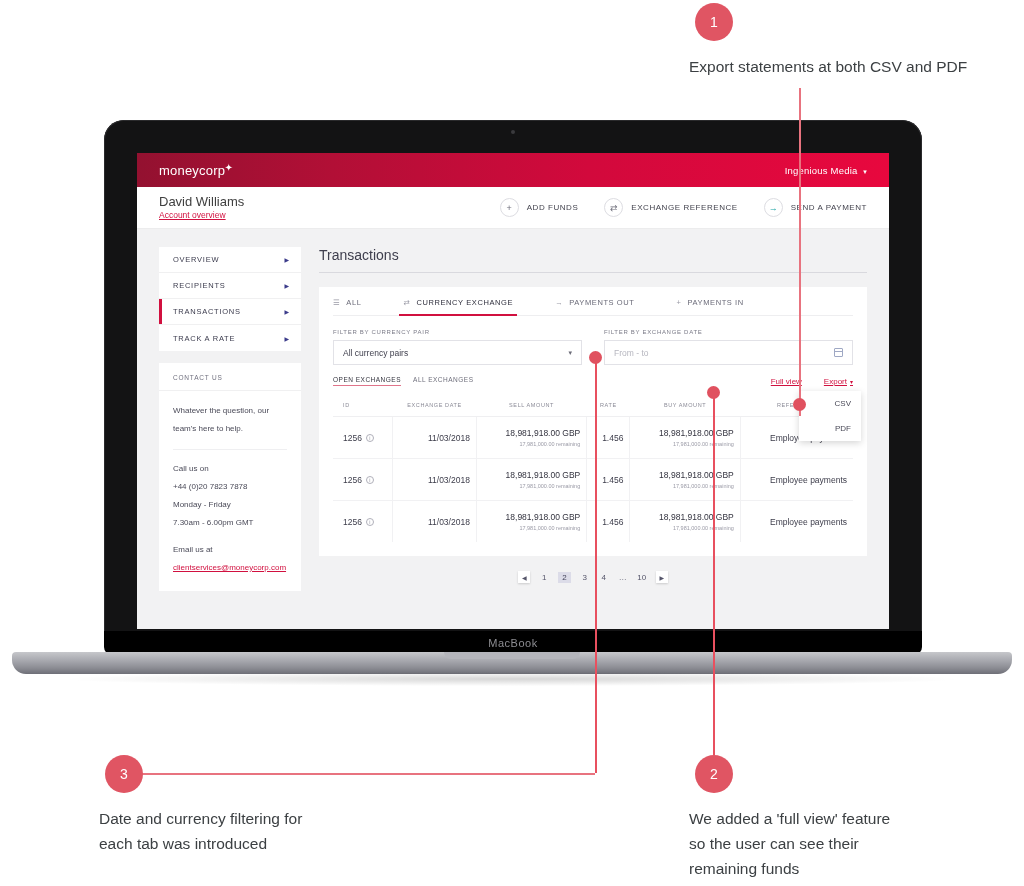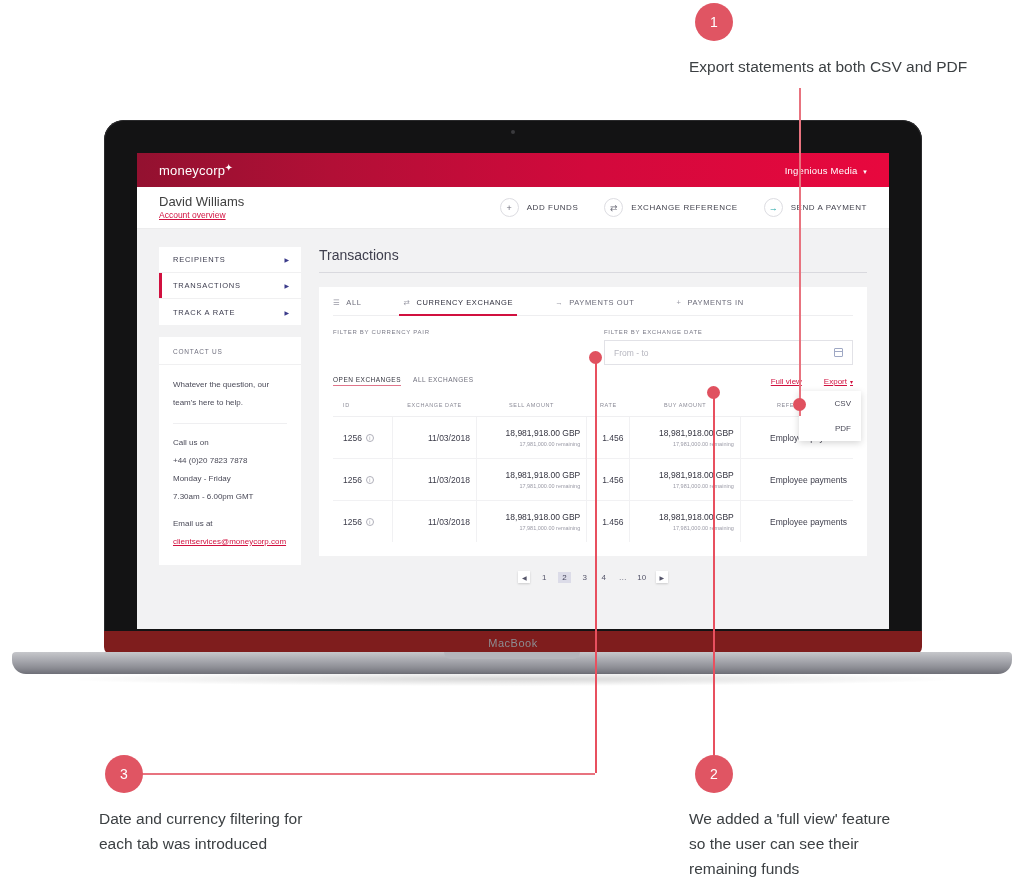--- a/index.html
+++ b/index.html
@@ -57,21 +57,21 @@
   }
   .screen {
     position: absolute; left: 33px; top: 33px;
     width: 752px; height: 476px;
     background: #f2f2f3;
     overflow: hidden;
   }
   .lid-chin {
     position: absolute; left: 104px; top: 631px;
     width: 818px; height: 24px;
-    background: #7f1d1d;
+    background: #000000;
     border-radius: 0 0 8px 8px;
     display: flex; align-items: center; justify-content: center;
   }
   .lid-chin span { color: #8d8d92; font-size: 11px; letter-spacing: .5px; }
   .base {
     position: absolute; left: 12px; top: 652px;
     width: 1000px; height: 22px;
     background: linear-gradient(180deg,#c6c7cb 0%,#a8a9af 38%,#8c8d94 72%,#6e6f77 100%);
     border-radius: 4px 4px 14px 14px;
   }
@@ -262,20 +262,24 @@
             <span class="circ teal">→</span>
             <span class="alabel">SEND A PAYMENT</span>
           </div>
         </div>
       </div>
 
       <div class="appbody">
 
         <div class="side">
           <div class="navcard">
+            <div class="navrow">
+              <span class="t">OVERVIEW</span>
+              <span class="arr">▶</span>
+            </div>
             <div class="navrow">
               <span class="t">RECIPIENTS</span>
               <span class="arr">▶</span>
             </div>
             <div class="navrow active">
               <span class="t">TRANSACTIONS</span>
               <span class="arr">▶</span>
             </div>
             <div class="navrow">
               <span class="t">TRACK A RATE</span>
@@ -320,20 +324,24 @@
               </div>
               <div class="tab">
                 <span class="ti">+</span>
                 <span>PAYMENTS IN</span>
               </div>
             </div>
 
             <div class="filters">
               <div class="fcol">
                 <div class="flabel">FILTER BY CURRENCY PAIR</div>
+                <div class="fbox">
+                  <span>All currency pairs</span>
+                  <span class="cv">▾</span>
+                </div>
               </div>
               <div class="fcol">
                 <div class="flabel">FILTER BY EXCHANGE DATE</div>
                 <div class="fbox">
                   <span class="ph">From - to</span>
                   <span class="cal">
                       <i></i>
                       <b></b>
                     </span>
                 </div>

